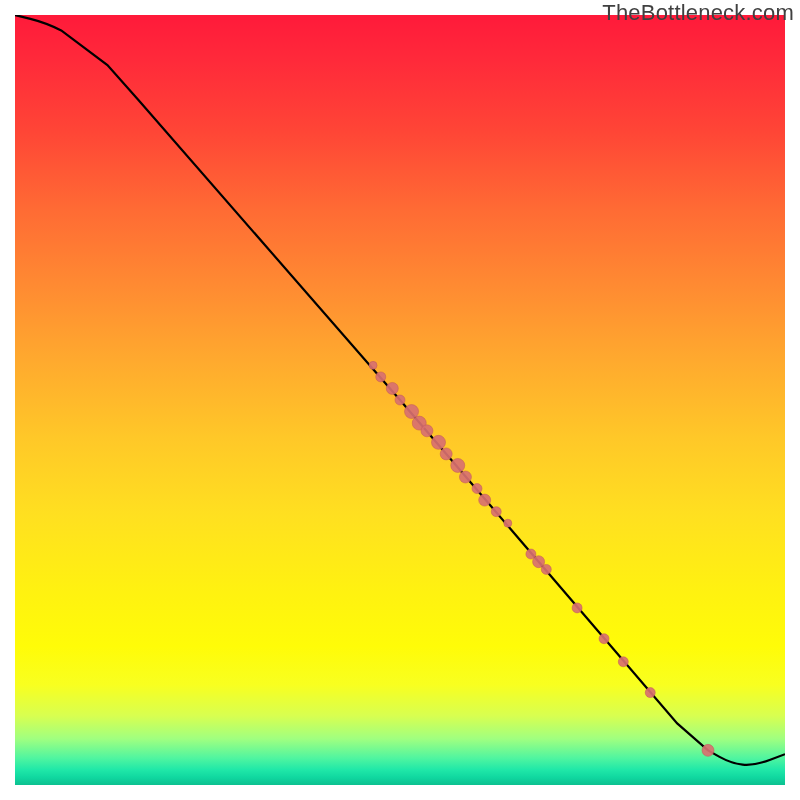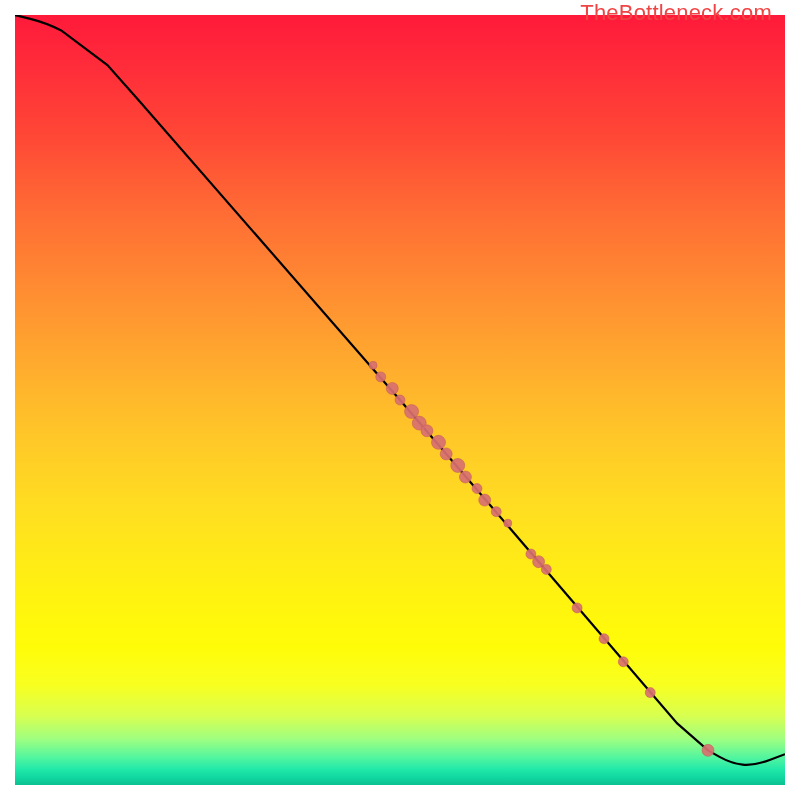--- a/index.html
+++ b/index.html
@@ -47,24 +47,24 @@
   }
   .curve-svg {
     position: absolute;
     inset: 0;
     width: 100%;
     height: 100%;
   }
   .attribution {
     position: absolute;
     top: 0px;
-    right: 28px;
+    right: 6px;
     font-size: 22px;
     font-weight: 500;
-    color: #ef4444;
+    color: #404040;
     letter-spacing: 0.2px;
   }
 </style>
 </head>
 <body>
 
 <div class="chart-container">
   <div class="plot-area">
     <div class="gradient-bg"></div>
     <svg class="curve-svg" viewBox="0 0 770 770" preserveAspectRatio="none">

